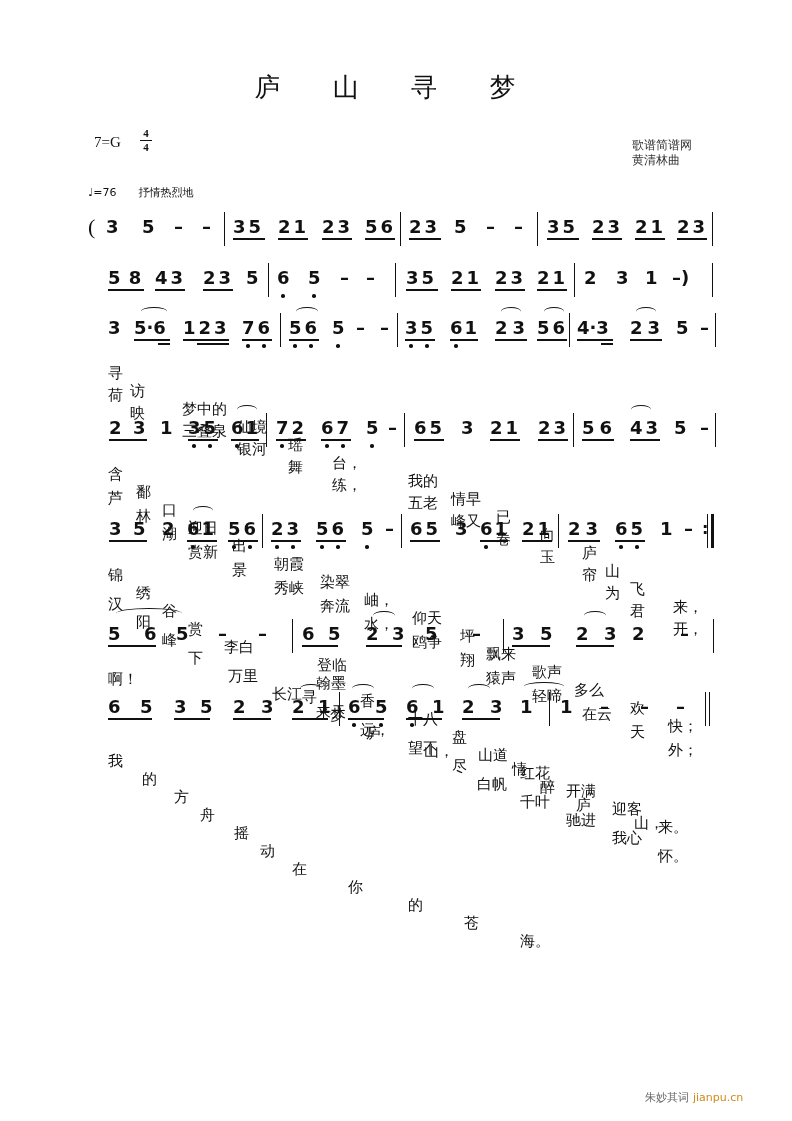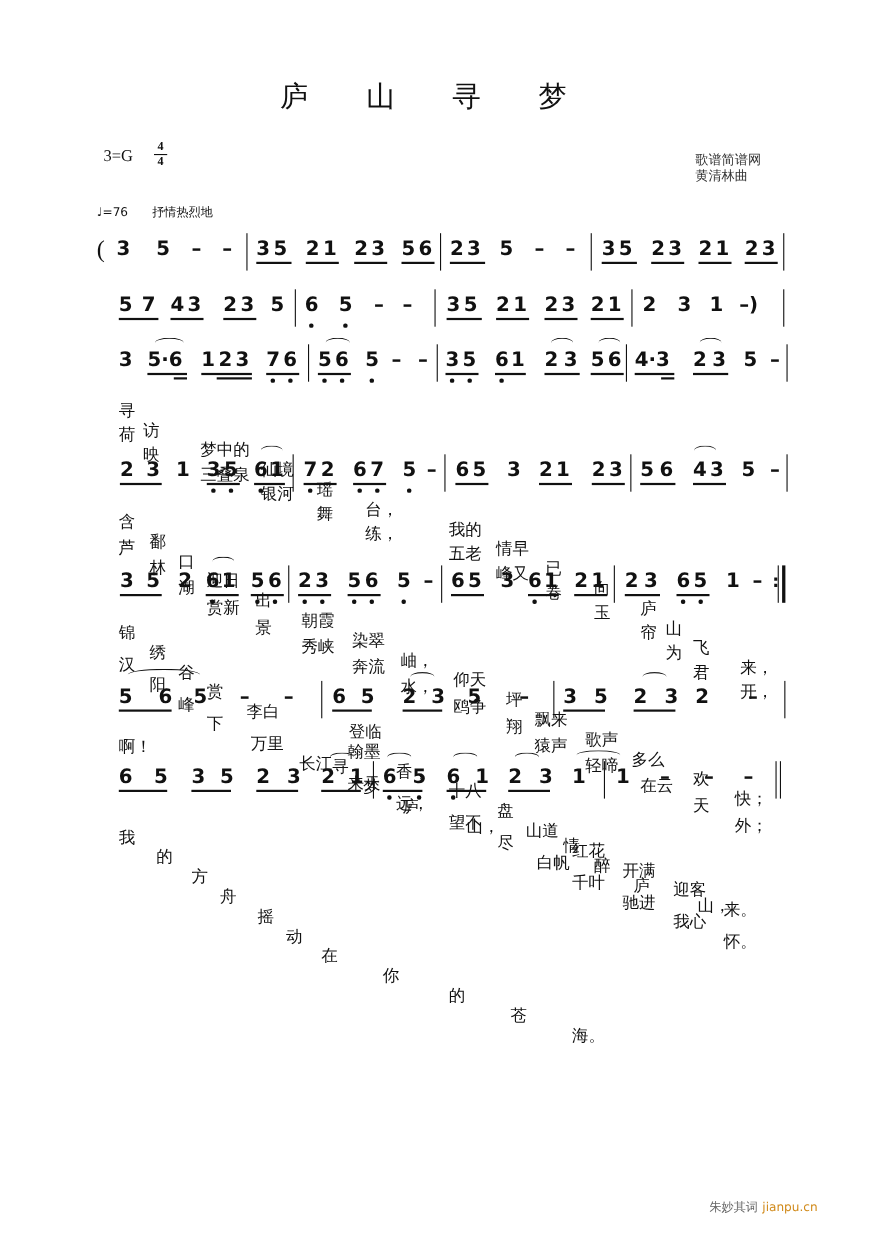--- a/index.html
+++ b/index.html
@@ -31,21 +31,21 @@
   .slur { position:absolute; height:8px; border-top:1.3px solid #111; border-radius:50% 50% 0 0; }
   .lyric { position:absolute; font-size:15px; font-family:"DejaVu Serif","Liberation Serif",serif; white-space:pre; letter-spacing:0; }
   .paren { position:absolute; font-size:22px; font-family:"Liberation Serif",serif; top:-2px; }
   .watermark { top:1090px; left:645px; font-size:11px; color:#666; font-family:"DejaVu Serif",serif; }
   .watermark .url { color:#d18a1a; margin-left:4px; font-family:"DejaVu Sans",sans-serif; }
 </style>
 </head>
 <body>
 
 <div class="abs title">庐 山 寻 梦</div>
-<div class="abs key">3=G</div>
+<div class="abs key">7=G</div>
 <div class="abs timesig">
   <div>4</div>
   <div class="bar"></div>
   <div>4</div>
 </div>
 <div class="abs credits">
   <div>歌谱简谱网</div>
   <div>黄清林曲</div>
 </div>
 <div class="abs tempo">
@@ -98,21 +98,21 @@
     </div>
   <div class="grp" style="left:677px;width:30px;">
       <span class="note" style="left:0;letter-spacing:3px;">23</span>
       <div class="u1"></div>
     </div>
   <div class="barline" style="left:712px;"></div>
 </div>
 
 <div class="row" style="top:267px;">
   <div class="grp" style="left:108px;width:36px;">
-      <span class="note" style="left:0;letter-spacing:1px;">5 7</span>
+      <span class="note" style="left:0;letter-spacing:1px;">5 8</span>
       <div class="u1"></div>
     </div>
   <div class="grp" style="left:155px;width:30px;">
       <span class="note" style="left:0;letter-spacing:3px;">43</span>
       <div class="u1"></div>
     </div>
   <div class="grp" style="left:203px;width:30px;">
       <span class="note" style="left:0;letter-spacing:3px;">23</span>
       <div class="u1"></div>
     </div>
@@ -440,21 +440,21 @@
   <span class="lyric" style="left:0;">汉</span>
   <span class="lyric" style="left:28px;">阳</span>
   <span class="lyric" style="left:54px;">峰</span>
   <span class="lyric" style="left:80px;">下</span>
   <span class="lyric" style="left:120px;">万里</span>
   <span class="lyric" style="left:164px;text-align:center;">长江</span>
   <span class="lyric" style="left:208px;">来天</span>
   <span class="lyric" style="left:252px;">远，</span>
   <span class="lyric" style="left:300px;">望不</span>
   <span class="lyric" style="left:344px;">尽</span>
-  <span class="lyric" style="left:380px;">白帆</span>
+  <span class="lyric" style="left:369px;">白帆</span>
   <span class="lyric" style="left:412px;">千叶</span>
   <span class="lyric" style="left:458px;">驰进</span>
   <span class="lyric" style="left:504px;">我心</span>
   <span class="lyric" style="left:550px;">怀。</span>
 </div>
 
 <div class="row" style="top:623px;">
   <div class="slur" style="left:116px;top:-15px;width:66px;height:10px;"></div>
   <div class="slur" style="left:373px;top:-12px;width:22px;"></div>
   <div class="slur" style="left:584px;top:-12px;width:22px;"></div>

